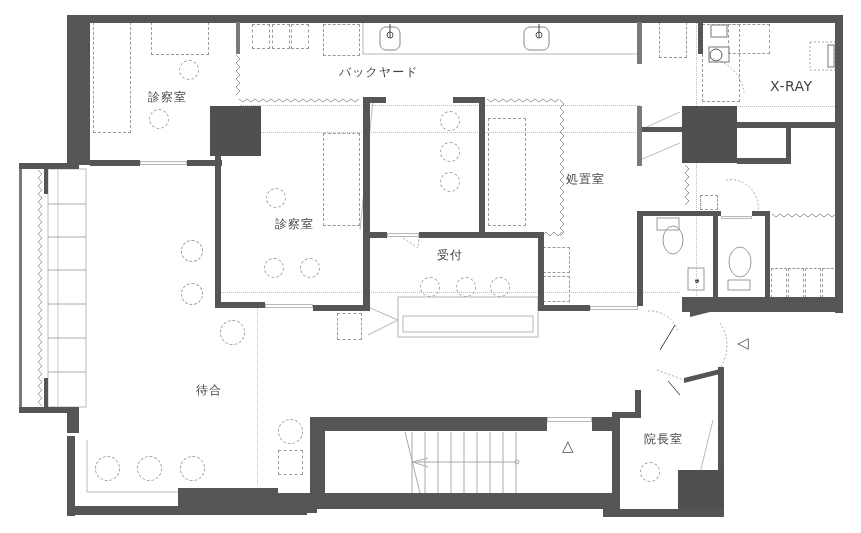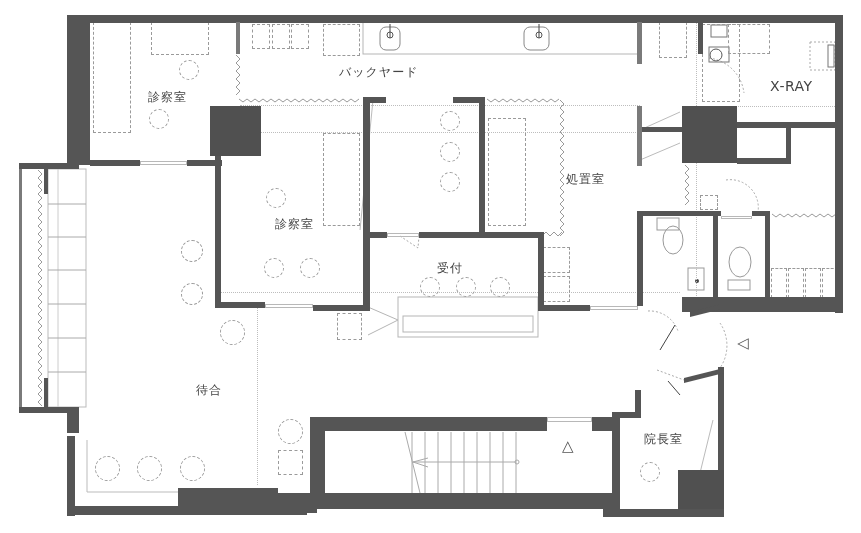--- a/index.html
+++ b/index.html
@@ -226,17 +226,17 @@
   <div class="thin" style="left:721px;top:216px;width:31px;height:3px;"></div>
 
   <div class="lbl" style="left:737px;top:334px;font-size:15px;color:#555;">◁</div>
   <div class="lbl" style="left:562px;top:437px;font-size:15px;color:#555;">△</div>
 
   <div class="lbl" style="left:148px;top:89px;">診察室</div>
   <div class="lbl" style="left:339px;top:64px;">バックヤード</div>
   <div class="lbl sm" style="left:770px;top:78px;">X-RAY</div>
   <div class="lbl" style="left:275px;top:216px;">診察室</div>
   <div class="lbl" style="left:566px;top:171px;">処置室</div>
-  <div class="lbl" style="left:437px;top:260px;">受付</div>
+  <div class="lbl" style="left:437px;top:247px;">受付</div>
   <div class="lbl" style="left:196px;top:382px;">待合</div>
   <div class="lbl" style="left:644px;top:431px;">院長室</div>
 
 </div>
 
 </body></html>

